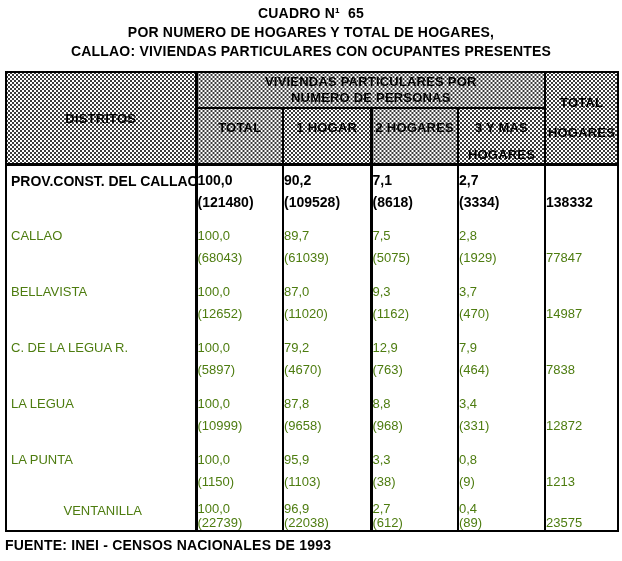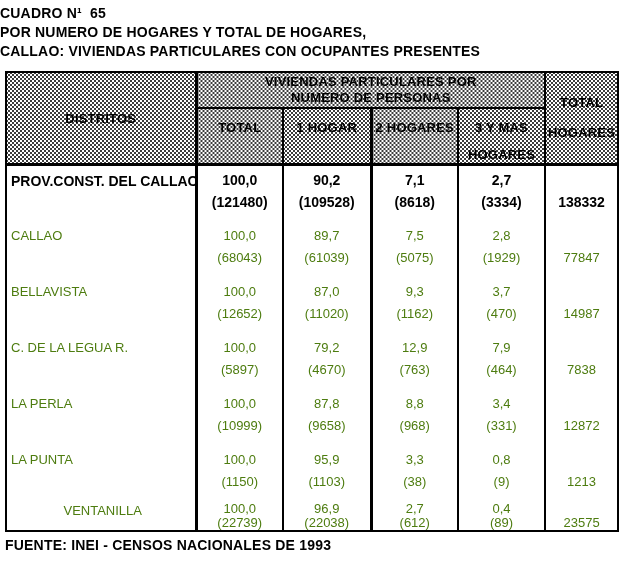--- a/index.html
+++ b/index.html
@@ -4,21 +4,21 @@
 <style>
   html,body { margin:0; padding:0; }
   body {
     width:622px; height:561px; background:#ffffff; overflow:hidden;
     font-family:"Liberation Sans","DejaVu Sans",sans-serif; color:#000;
     -webkit-font-smoothing:antialiased;
   }
   .page { position:relative; width:622px; height:561px; }
 
   
-  .title-block { margin-top:4px; text-align:left; }
+  .title-block { margin-top:4px; text-align:center; }
   .title-block div {
     font-weight:bold; font-size:14px; line-height:19px; white-space:pre;
     letter-spacing:0.2px;
   }
 
   
   table.stats {
     border-collapse:collapse; table-layout:fixed;
     width:612px; margin:10px 0 0 5px;
     border:2px solid #000;
@@ -64,21 +64,21 @@
   .br3 { border-right:3px solid #000; }
   .br2 { border-right:2px solid #000; }
 
   
   tbody tr { height:56px; }
   tbody tr.last { height:28px; }
   tbody td { vertical-align:top; font-size:13px; color:#4d7c0f; }
   tbody tr.emph td { font-weight:bold; color:#000; font-size:14px; }
 
   td.c-district { text-align:left; padding:7px 0 0 4px; white-space:nowrap; overflow:hidden; }
-  td.c-num { text-align:center; }
+  td.c-num { }
   td.c-num .l1 { padding-top:7px; height:15px; line-height:15px; }
   td.c-num .l2 { padding-top:7px; line-height:15px; }
   tbody tr.last td.c-district { padding-top:2px;text-align:center; }
   tbody tr.last td.c-num .l1 { padding-top:2px; height:12px; line-height:12px; }
   tbody tr.last td.c-num .l2 { padding-top:0; line-height:15px; }
 
   
   .source-note {
     margin:5px 0 0 5px; font-weight:bold; font-size:14px; letter-spacing:0.2px;
   }
@@ -224,21 +224,21 @@
           <div class="l1">7,9</div>
           <div class="l2">(464)</div>
         </td>
         <td class="c-num">
           <div class="l1"></div>
           <div class="l2">7838</div>
         </td>
       </tr>
 
       <tr>
-        <td class="c-district br3">LA PERLA</td>
+        <td class="c-district br3">LA LEGUA</td>
         <td class="c-num br2">
           <div class="l1">100,0</div>
           <div class="l2">(10999)</div>
         </td>
         <td class="c-num br3">
           <div class="l1">87,8</div>
           <div class="l2">(9658)</div>
         </td>
         <td class="c-num br2">
           <div class="l1">8,8</div>

